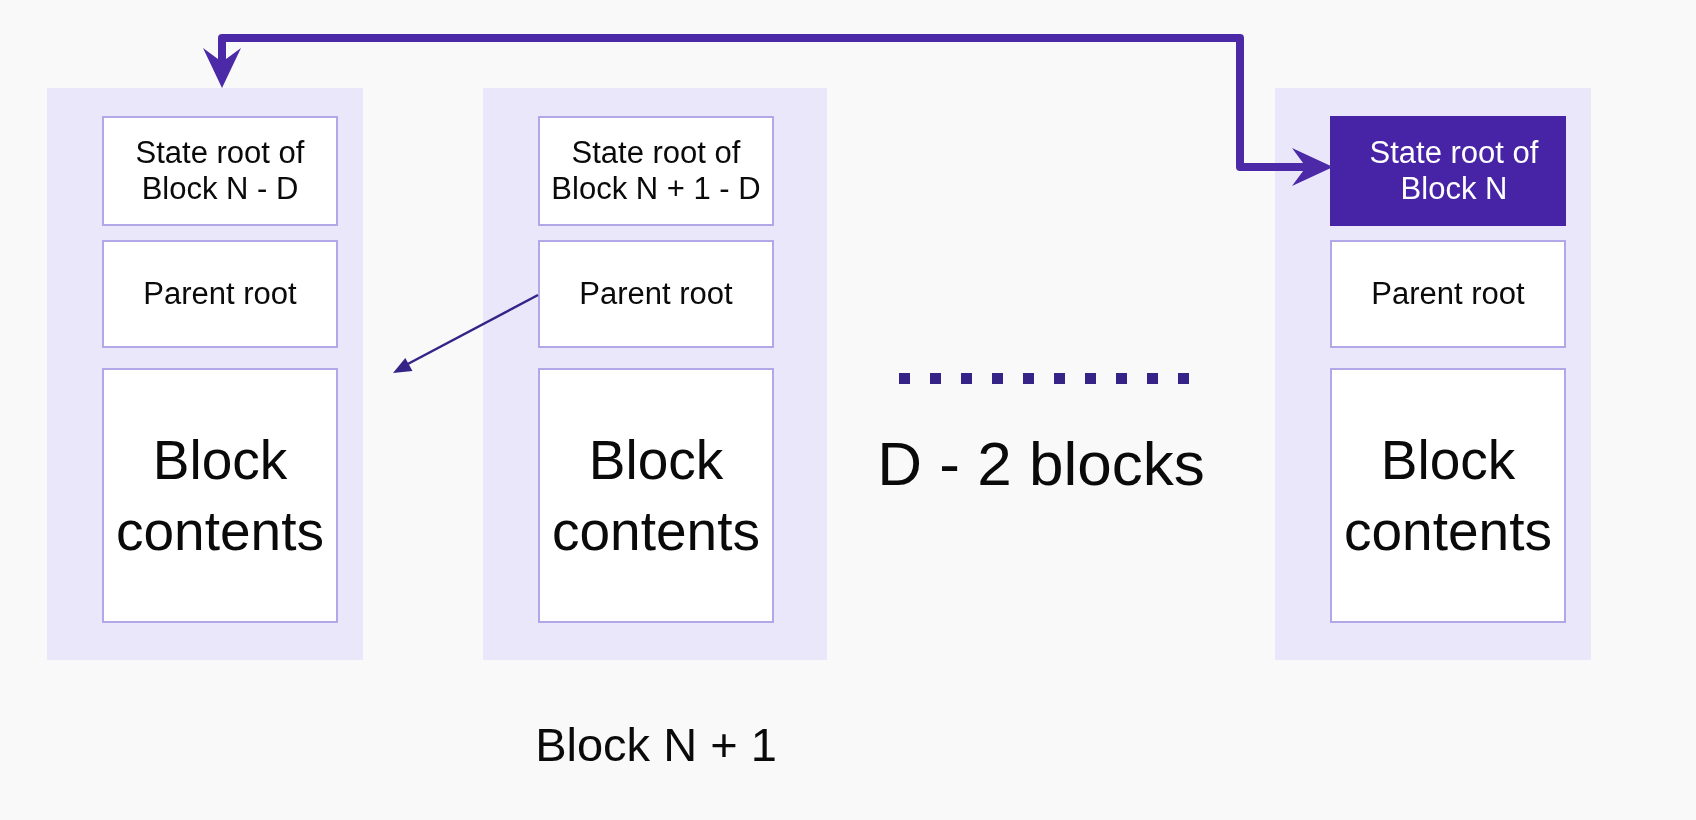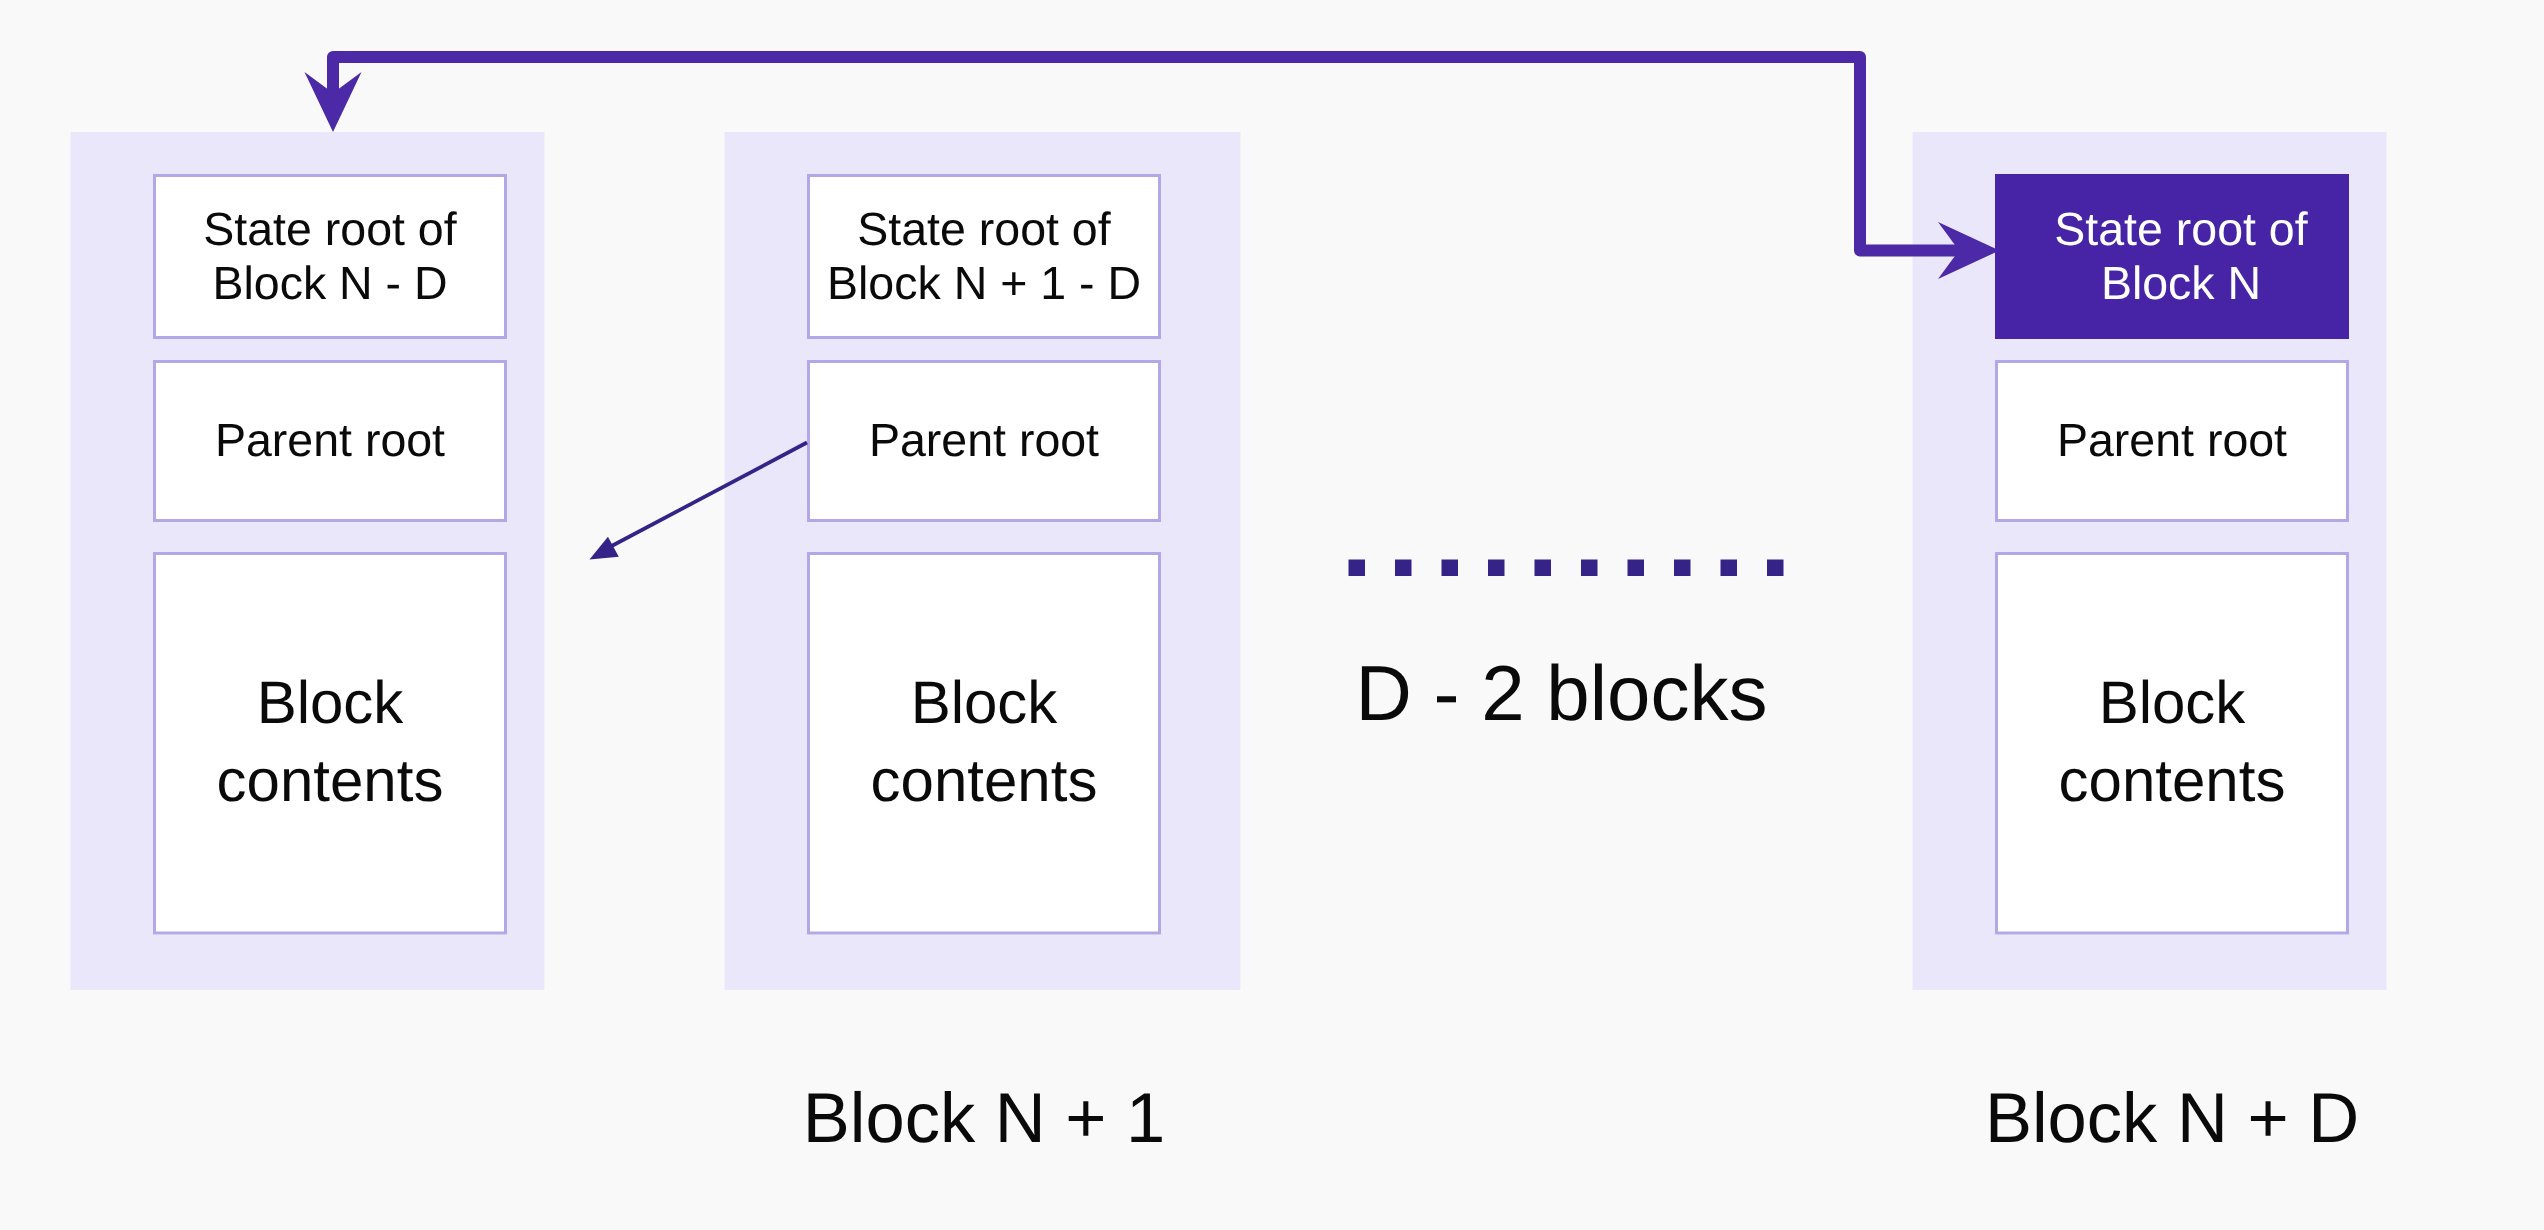--- a/index.html
+++ b/index.html
@@ -18,21 +18,21 @@
   .box{
     position:absolute;left:55px;width:236px;box-sizing:border-box;
     background:var(--box-fill,#fff);
     border:2px solid var(--box-border,#b4a7e8);
     display:flex;align-items:center;justify-content:center;
     text-align:center;color:var(--text,#0a0a0a);
     font-size:31px;line-height:1.17;
   }
   .box.state{top:28px;height:110px;}
   .box.parent{top:152px;height:108px;justify-content:center;}
-  .box.contents{top:280px;height:255px;font-size:40px;line-height:1.28;}
+  .box.contents{top:280px;height:255px;font-size:55px;line-height:1.28;}
   .box.hl{
     background:var(--highlight-fill,#4724a6);
     border-color:var(--highlight-fill,#4724a6);
     color:var(--highlight-text,#fff);
     padding-left:12px;
   }
   .box span{display:block;padding:0 6px;}
   .block-label{
     position:absolute;top:714px;width:346px;height:60px;
     display:flex;align-items:center;justify-content:center;
@@ -44,21 +44,21 @@
     display:flex;gap:20px;
   }
   .dot{
     width:11px;height:11px;
     background:var(--thin-arrow,#352387);
     display:inline-block;
   }
   .gap-label{
     position:absolute;left:841px;top:434px;width:400px;height:58px;
     display:flex;align-items:center;justify-content:center;
-    font-size:52px;color:var(--text,#0a0a0a);
+    font-size:62px;color:var(--text,#0a0a0a);
   }
   svg.arrows{
     position:absolute;left:0;top:0;z-index:5;pointer-events:none;
   }
   .thick-line{
     fill:none;stroke:var(--arrow-accent,#4b29a7);
     stroke-width:8;stroke-linejoin:round;
   }
   .thick-head{fill:var(--arrow-accent,#4b29a7);stroke:none;}
   .thin-line{
@@ -115,21 +115,20 @@
       <span class="dot"></span>
       <span class="dot"></span>
       <span class="dot"></span>
       <span class="dot"></span>
       <span class="dot"></span>
       <span class="dot"></span>
     </div>
   <div class="gap-label">D - 2 blocks</div>
 
   <div class="block-label bl2">Block N + 1</div>
-  <div class="block-label bl3">Block N + D</div>
 
   <svg class="arrows" width="1696" height="820" viewBox="0 0 1696 820">
     <g>
       <path class="thick-line" d="M 1324 167 L 1240 167 L 1240 38 L 222 38 L 222 80"></path>
       <path class="thick-head" d="M 222 88 L 203 48 L 222 62 L 241 48 Z"></path>
       <path class="thick-head" d="M 1333 167 L 1292 148 L 1306 167 L 1292 186 Z"></path>
     </g>
     <g>
       <path class="thin-line" d="M 538 295 L 404 366"></path>
       <polygon class="thin-head" points="393,373 405.3,357.9 412.5,371.1"></polygon>

